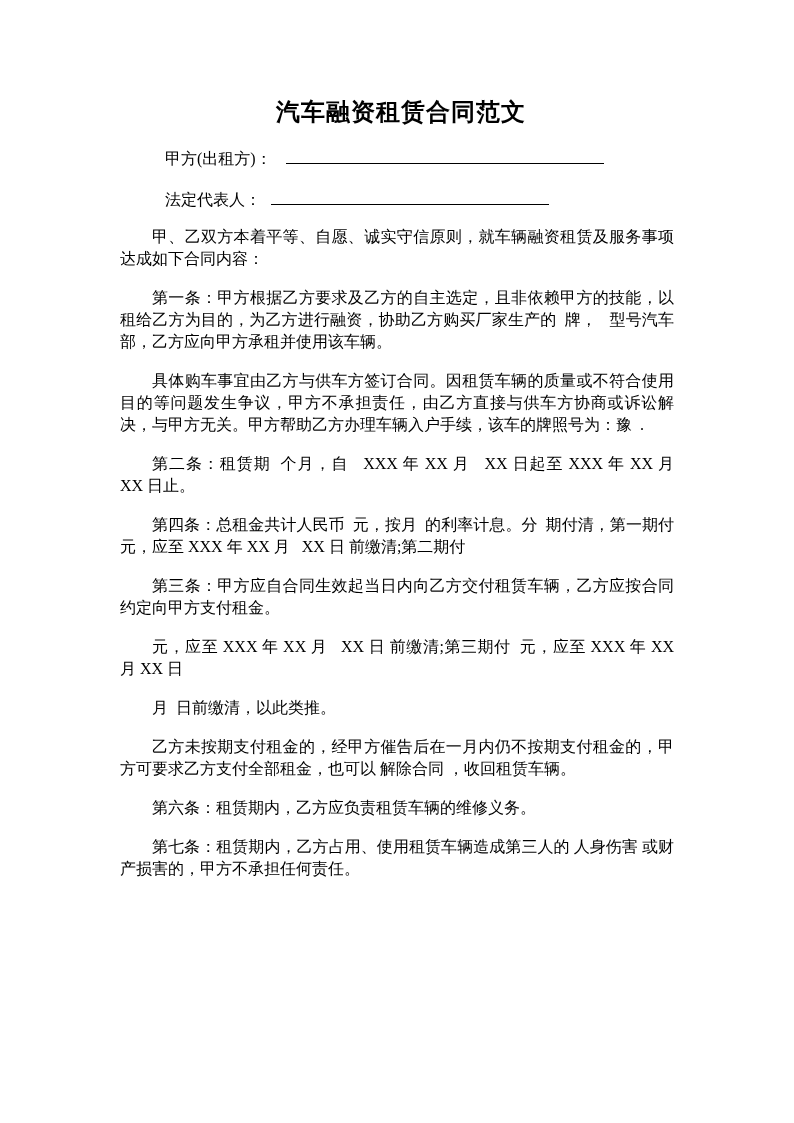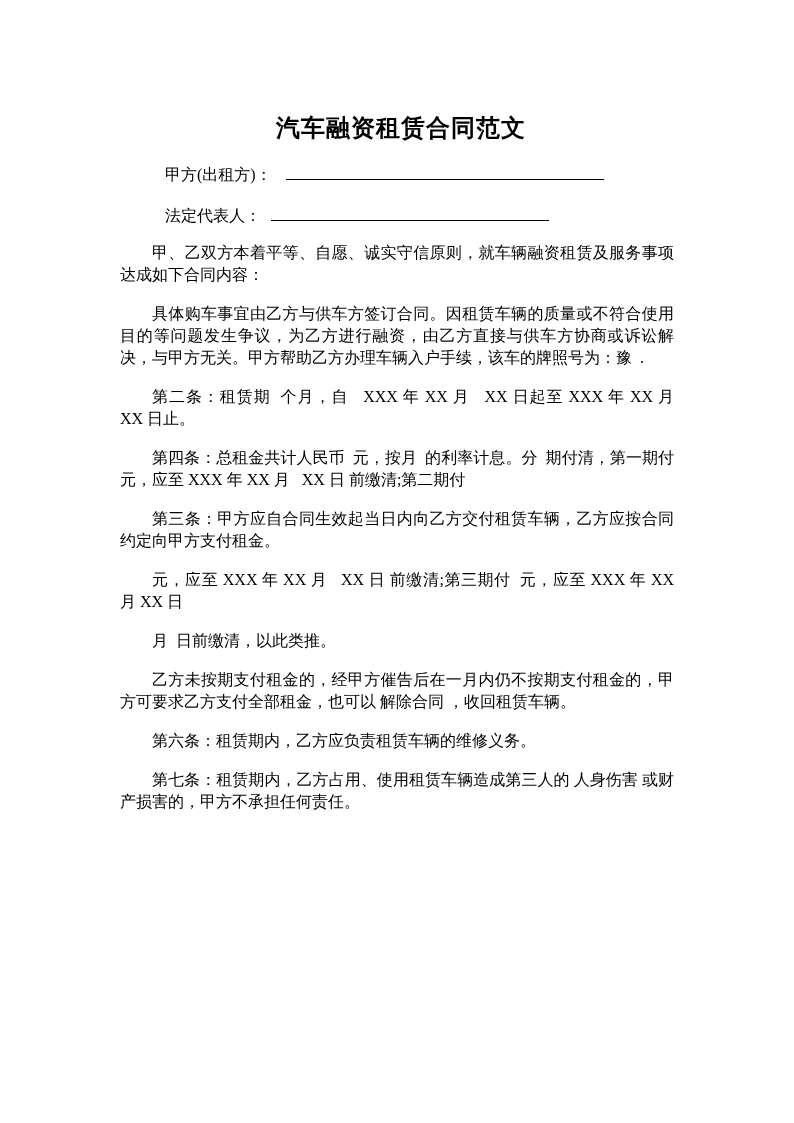--- a/index.html
+++ b/index.html
@@ -14,21 +14,21 @@
     margin: 0 auto;
     background: #ffffff;
     box-sizing: border-box;
     padding: 97px 112px 0 120px;
     font-family: "Liberation Serif", "DejaVu Serif", serif;
     color: #000000;
     font-size: 16px;
     overflow: hidden;
   }
   .doc-title {
-    margin: 16px;
+    margin: 0;
     font-size: 24px;
     font-weight: bold;
     text-align: center;
     line-height: 30px;
     letter-spacing: 1px;
   }
   .fields {
     margin: 12px;
   }
   .field-line {
@@ -69,21 +69,22 @@
   <div class="fields">
     <div class="field-line">
       <span class="field-label">甲方(出租方)：</span><span class="blank blank-1"></span>
     </div>
     <div class="field-line">
       <span class="field-label">法定代表人：</span><span class="blank blank-2"></span>
     </div>
   </div>
 
   <p class="para">甲、乙双方本着平等、自愿、诚实守信原则，就车辆融资租赁及服务事项达成如下合同内容：</p>
-  <p class="para">具体购车事宜由乙方与供车方签订合同。因租赁车辆的质量或不符合使用目的等问题发生争议，为乙方进行融资，由乙方直接与供车方协商或诉讼解决，与甲方无关。甲方帮助乙方办理车辆入户手续，该车的牌照号为：豫  .</p>
+  <p class="para">第一条：甲方根据乙方要求及乙方的自主选定，且非依赖甲方的技能，以租给乙方为目的，为乙方进行融资，协助乙方购买厂家生产的  牌，   型号汽车  部，乙方应向甲方承租并使用该车辆。</p>
+  <p class="para">具体购车事宜由乙方与供车方签订合同。因租赁车辆的质量或不符合使用目的等问题发生争议，甲方不承担责任，由乙方直接与供车方协商或诉讼解决，与甲方无关。甲方帮助乙方办理车辆入户手续，该车的牌照号为：豫  .</p>
   <p class="para">第二条：租赁期  个月，自   XXX 年 XX 月   XX 日起至 XXX 年 XX 月   XX 日止。</p>
   <p class="para">第四条：总租金共计人民币  元，按月  的利率计息。分  期付清，第一期付  元，应至 XXX 年 XX 月   XX 日 前缴清;第二期付</p>
   <p class="para">第三条：甲方应自合同生效起当日内向乙方交付租赁车辆，乙方应按合同约定向甲方支付租金。</p>
   <p class="para">元，应至 XXX 年 XX 月   XX 日 前缴清;第三期付  元，应至 XXX 年 XX 月 XX 日</p>
   <p class="para">月  日前缴清，以此类推。</p>
   <p class="para">乙方未按期支付租金的，经甲方催告后在一月内仍不按期支付租金的，甲方可要求乙方支付全部租金，也可以 解除合同 ，收回租赁车辆。</p>
   <p class="para">第六条：租赁期内，乙方应负责租赁车辆的维修义务。</p>
   <p class="para">第七条：租赁期内，乙方占用、使用租赁车辆造成第三人的 人身伤害 或财产损害的，甲方不承担任何责任。</p>
 
 </div>

